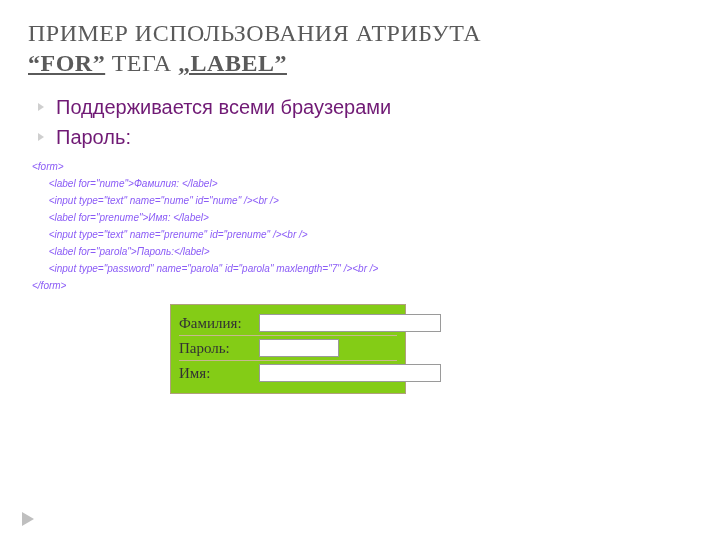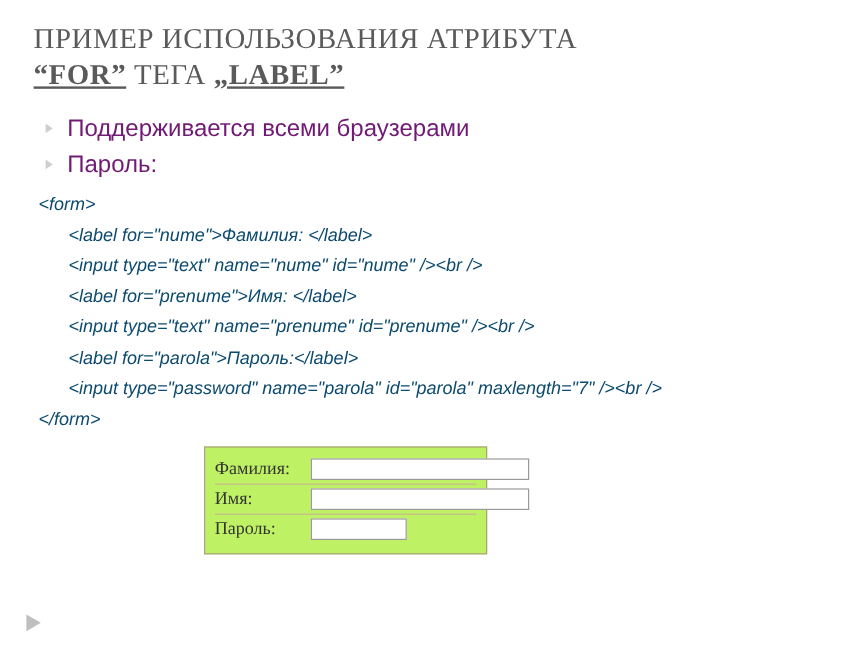--- a/index.html
+++ b/index.html
@@ -47,30 +47,30 @@
     left: 0;
     top: 11px;
     width: 0; height: 0;
     border-top: 4px solid transparent;
     border-bottom: 4px solid transparent;
     border-left: 6px solid #cfcfcf;
   }
   .code {
     font-family: Arial, Helvetica, sans-serif;
     font-style: italic;
-    font-size: 15px;
-    color: #0c4a6e;
+    font-size: 10px;
+    color: #8b5cf6;
     line-height: 1.7;
     white-space: pre;
     margin: 2px 0 10px 4px;
   }
   .form-demo {
     width: 236px;
     margin: 6px auto 0 auto;
-    background: #bef264;
+    background: #84cc16;
     border: 1px solid #b0a07c;
     padding: 6px 8px 8px 8px;
     box-sizing: border-box;
     font-family: "Times New Roman", Times, serif;
   }
   .form-row {
     display: flex;
     align-items: center;
     padding: 3px 0;
     border-bottom: 1px solid #c7b890;
@@ -124,23 +124,23 @@
       &lt;label for="parola"&gt;Пароль:&lt;/label&gt;
       &lt;input type="password" name="parola" id="parola" maxlength="7" /&gt;&lt;br /&gt;
 &lt;/form&gt;</div>
 
   <div class="form-demo">
     <div class="form-row">
       <span class="lbl">Фамилия:</span>
       <input type="text" value="" style="">
     </div>
     <div class="form-row">
+      <span class="lbl">Пароль:</span>
+      <input type="password" class="pw" maxlength="7" value="" style="">
+    </div>
+    <div class="form-row">
       <span class="lbl">Имя:</span>
       <input type="text" value="" style="">
-    </div>
-    <div class="form-row">
-      <span class="lbl">Пароль:</span>
-      <input type="password" class="pw" maxlength="7" value="" style="">
     </div>
   </div>
 
   <div class="corner-arrow"></div>
 </div>
 
 </body></html>

